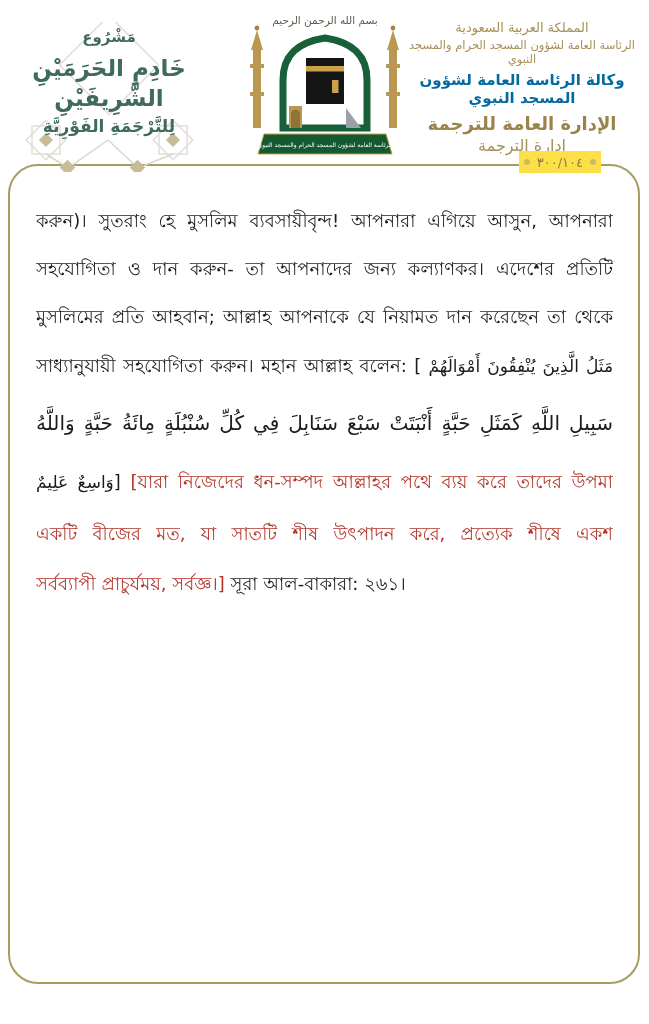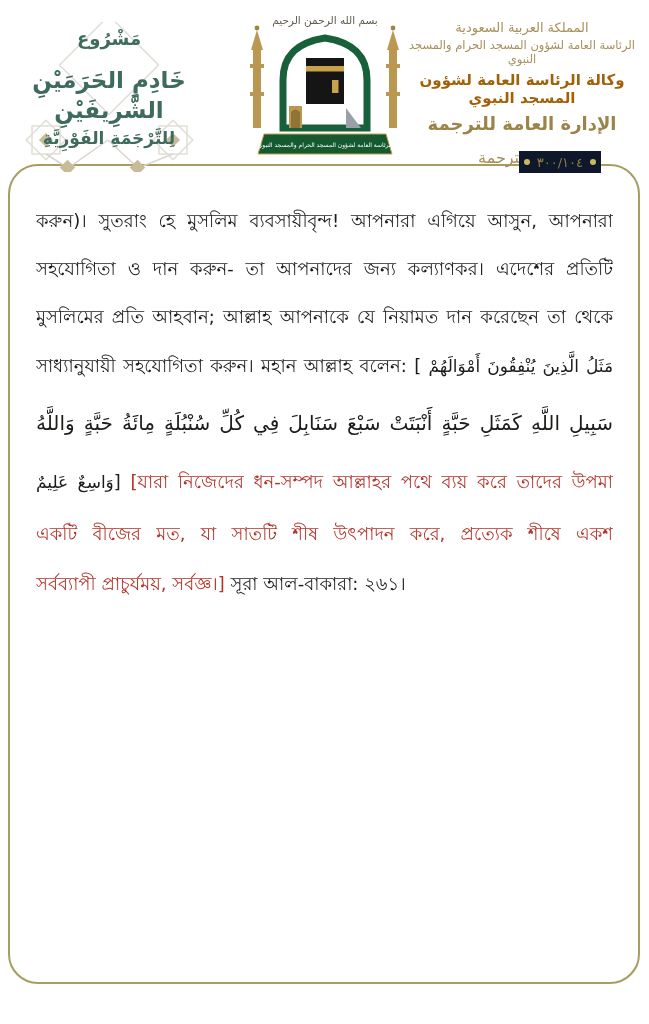--- a/index.html
+++ b/index.html
@@ -9,36 +9,36 @@
     overflow:hidden;
   }
   .page{position:absolute;inset:0;}
 
   
   .hdr{position:absolute;left:0;top:0;width:649px;height:170px;z-index:2;}
 
   .left-call{position:absolute;left:8px;top:16px;width:202px;height:152px;text-align:center;}
   .left-ornament{position:absolute;left:0;top:6px;width:202px;height:150px;z-index:0;}
   .call-lines{position:relative;z-index:1;color:#3f6b5e;direction:rtl;}
-  .call-l1{font-size:18px;font-weight:bold;margin-top:12px;margin-bottom:16px;}
+  .call-l1{font-size:15px;font-weight:bold;margin-top:12px;margin-bottom:7px;}
   .call-l2{font-size:23px;font-weight:bold;line-height:30px;margin-bottom:3px;text-align:center;}
   .call-l3{font-size:17px;font-weight:bold;}
 
   .logo-wrap{position:absolute;left:237px;top:8px;width:176px;height:152px;}
 
   .right-block{position:absolute;right:12px;top:20px;width:230px;text-align:center;direction:rtl;color:#a8905a;}
   .r1{font-size:13px;margin-bottom:3px;}
   .r2{font-size:11.5px;margin-bottom:5px;}
-  .r3{font-size:15px;font-weight:bold;color:#a16207;margin-bottom:6px;}
-  .r4{font-size:18px;font-weight:bold;color:#9c8347;margin-bottom:14px;}
+  .r3{font-size:15px;font-weight:bold;color:#0369a1;margin-bottom:6px;}
+  .r4{font-size:18px;font-weight:bold;color:#9c8347;margin-bottom:2px;}
   .r5{font-size:16px;font-weight:normal;}
 
   .doc-number-wrap{
     position:absolute;top:151px;right:48px;height:22px;z-index:5;
-    display:flex;align-items:center;gap:7px;background:#0f172a;padding:0 5px;
+    display:flex;align-items:center;gap:7px;background:#fde047;padding:0 5px;
   }
   .gold-dot{width:6px;height:6px;border-radius:50%;background:#c9ba62;display:inline-block;}
   .doc-number{font-size:13px;color:#8f7c44;direction:ltr;letter-spacing:1px;}
 
   
   .frame{
     position:absolute;left:8px;right:9px;top:164px;bottom:40px;
     border:2px solid #a69d61;border-radius:30px;z-index:1;background:#fff;
   }
 

